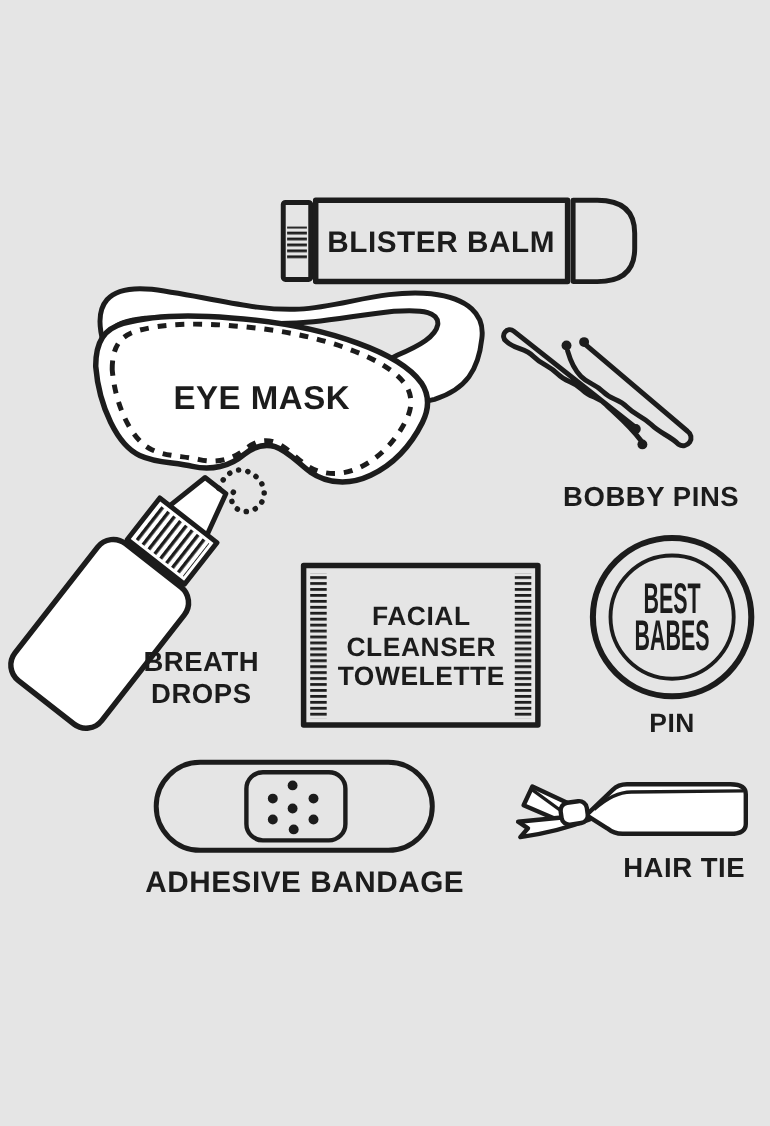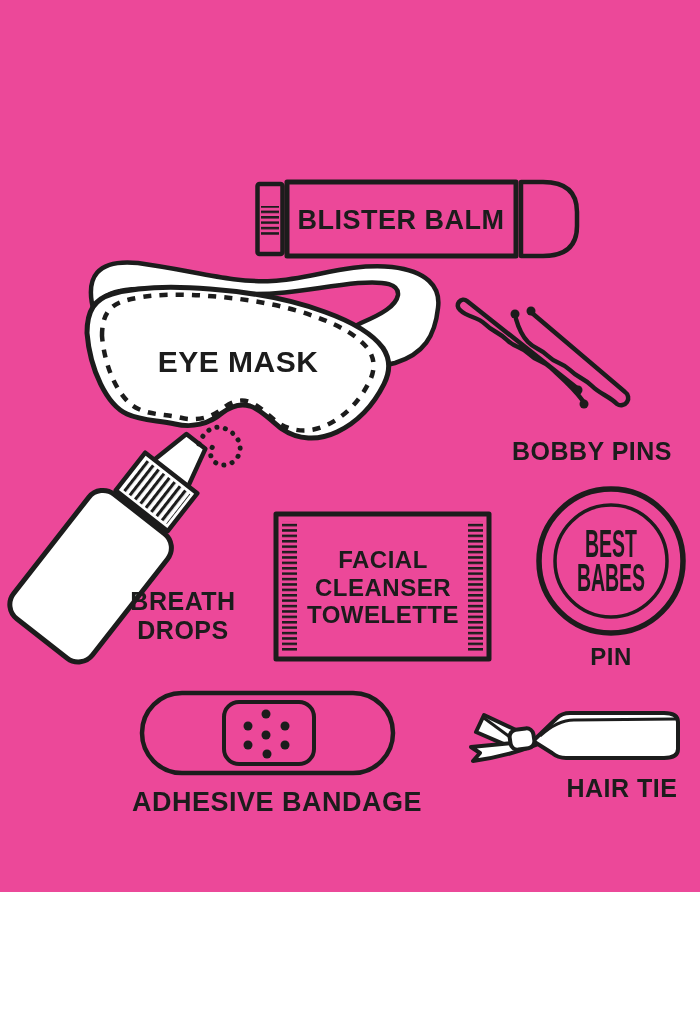--- a/index.html
+++ b/index.html
@@ -1,20 +1,20 @@
 <!DOCTYPE html>
 <html><head>
 <meta charset="utf-8">
 <style>
   html, body { margin: 0; padding: 0; background: #ffffff; }
   .canvas {
     position: relative;
     width: 700px;
-    height: 892px;
-    background: #ec4899;
+    height: 1024px;
+    background: #e5e5e5;
     overflow: hidden;
     font-family: "Liberation Sans", sans-serif;
   }
   svg text {
     font-family: "Liberation Sans", sans-serif;
     font-weight: 700;
     fill: #1c1c1c;
   }
   .label    { font-size: 25px; letter-spacing: 0.5px; }
   .label-lg { font-size: 27px; letter-spacing: 0.5px; }

